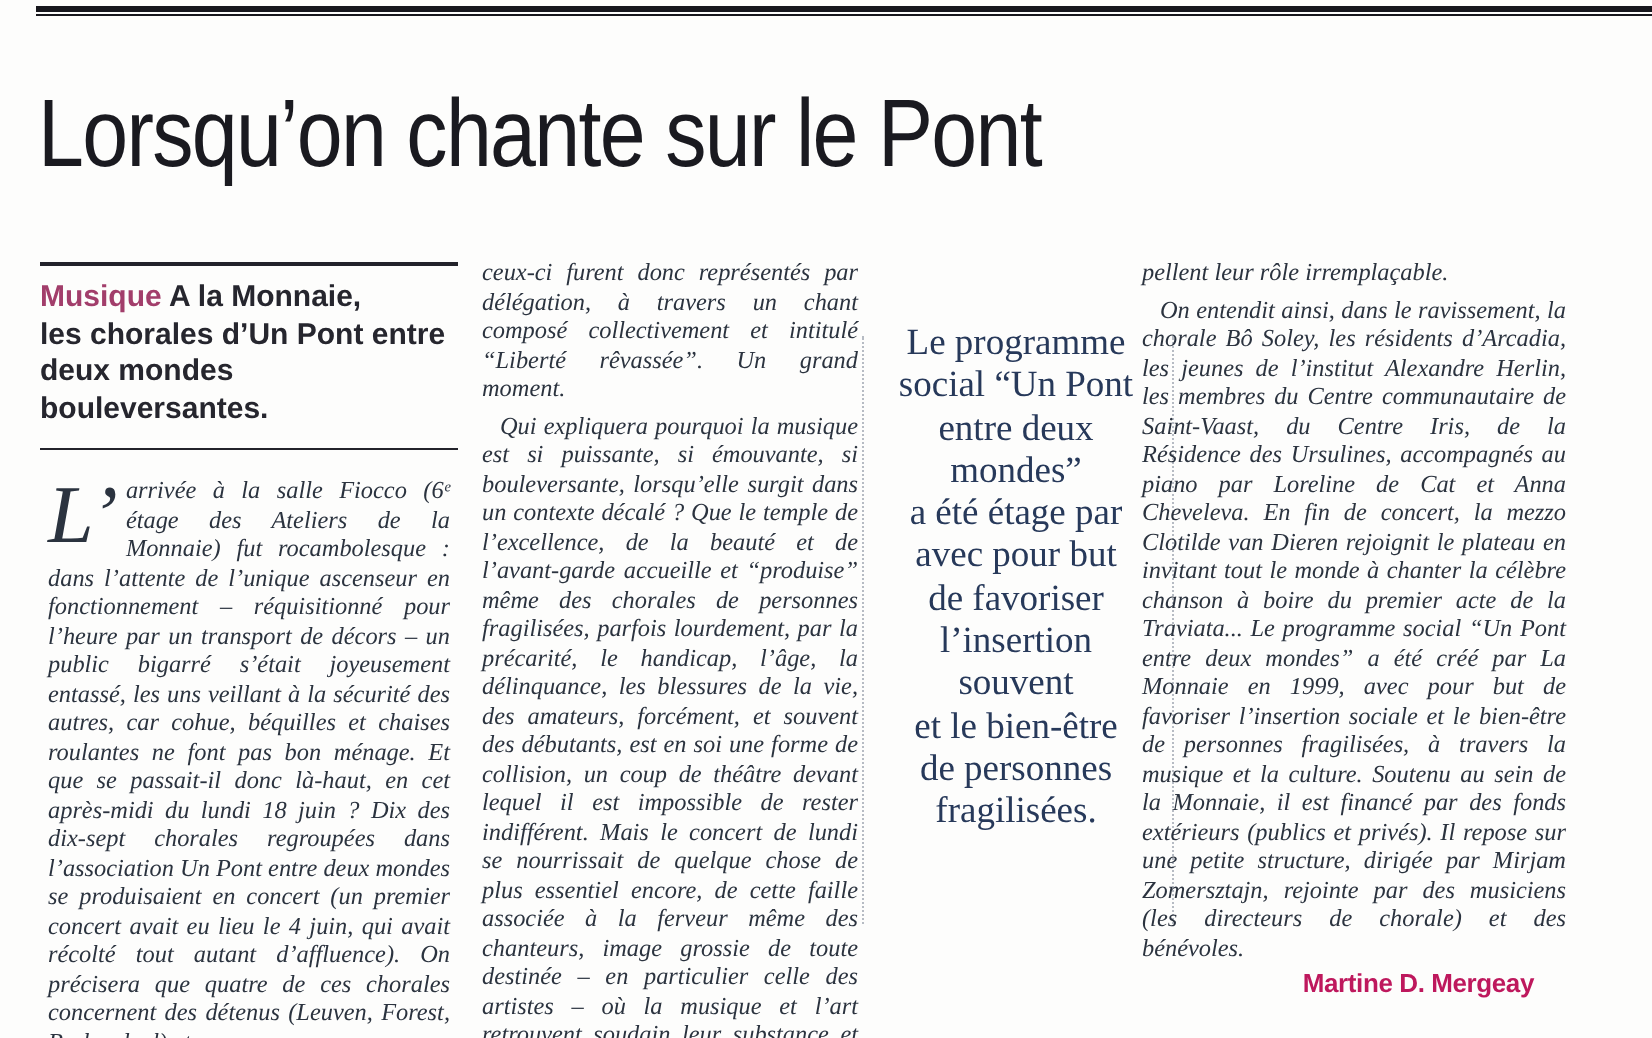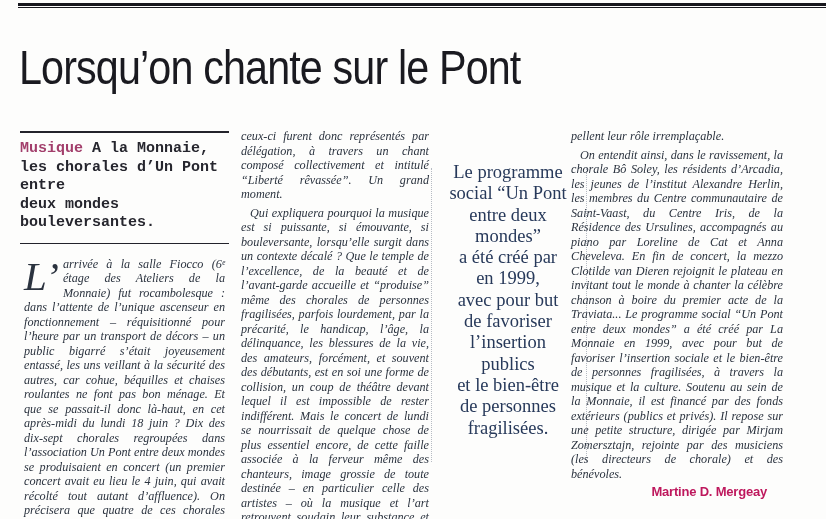--- a/index.html
+++ b/index.html
@@ -24,21 +24,21 @@
   }
   .col p{margin:4px;font-style:italic;}
   .col1{left:20px;width:209px;}
   .col2{left:237px;width:196px;}
   .col4{left:567px;width:220px;}
   .kicker-block{
     border-top:2px solid #23232b;border-bottom:1.5px solid #23232b;
     padding:7px 0 10px;margin:6px 0 13px 0;
   }
   .kicker{
-    font-family:Liberation Mono, monospace;font-weight:700;
+    font-family:Liberation Sans, sans-serif;font-weight:700;
     font-size:15px;line-height:18.5px;color:#26262e;text-align:left;
   }
   .kicker-label{color:#a23e6b;}
   .kicker-text{white-space:pre-line;}
   .drop-cap{
     float:left;font-size:41px;line-height:32px;
     padding:3px 4px 0 0;color:#2b333f;
   }
   .subhead{
     font-family:"Liberation Sans", sans-serif;font-weight:700;
@@ -84,26 +84,25 @@
     <p class="indent">Qui expliquera pourquoi la musique est si puissante, si émouvante, si bouleversante, lorsqu’elle surgit dans un contexte décalé ? Que le temple de l’excellence, de la beauté et de l’avant-garde accueille et “produise” même des chorales de personnes fragilisées, parfois lourdement, par la précarité, le handicap, l’âge, la délinquance, les blessures de la vie, des amateurs, forcément, et souvent des débutants, est en soi une forme de collision, un coup de théâtre devant lequel il est impossible de rester indifférent. Mais le concert de lundi se nourrissait de quelque chose de plus essentiel encore, de cette faille associée à la ferveur même des chanteurs, image grossie de toute destinée – en particulier celle des artistes – où la musique et l’art retrouvent soudain leur substance et rap-</p>
   </section>
 
   <div class="quote-rails"></div>
 
   <aside class="pull-quote">
     <div>Le programme</div>
     <div>social “Un Pont</div>
     <div>entre deux</div>
     <div>mondes”</div>
-    <div>a été créé par</div>
-    <div>en 1999,</div>
+    <div>a été étage par</div>
     <div>avec pour but</div>
     <div>de favoriser</div>
     <div>l’insertion</div>
-    <div>publics</div>
+    <div>souvent</div>
     <div>et le bien-être</div>
     <div>de personnes</div>
     <div>fragilisées.</div>
   </aside>
 
   <section class="col col4">
     <p>pellent leur rôle irremplaçable.</p>
     <p class="indent">On entendit ainsi, dans le ravissement, la chorale Bô Soley, les résidents d’Arcadia, les jeunes de l’institut Alexandre Herlin, les membres du Centre communautaire de Saint-Vaast, du Centre Iris, de la Résidence des Ursulines, accompagnés au piano par Loreline de Cat et Anna Cheveleva. En fin de concert, la mezzo Clotilde van Dieren rejoignit le plateau en invitant tout le monde à chanter la célèbre chanson à boire du premier acte de la Traviata... Le programme social “Un Pont entre deux mondes” a été créé par La Monnaie en 1999, avec pour but de favoriser l’insertion sociale et le bien-être de personnes fragilisées, à travers la musique et la culture. Soutenu au sein de la Monnaie, il est financé par des fonds extérieurs (publics et privés). Il repose sur une petite structure, dirigée par Mirjam Zomersztajn, rejointe par des musiciens (les directeurs de chorale) et des bénévoles.</p>
     <div class="byline">Martine D. Mergeay</div>
   </section>

